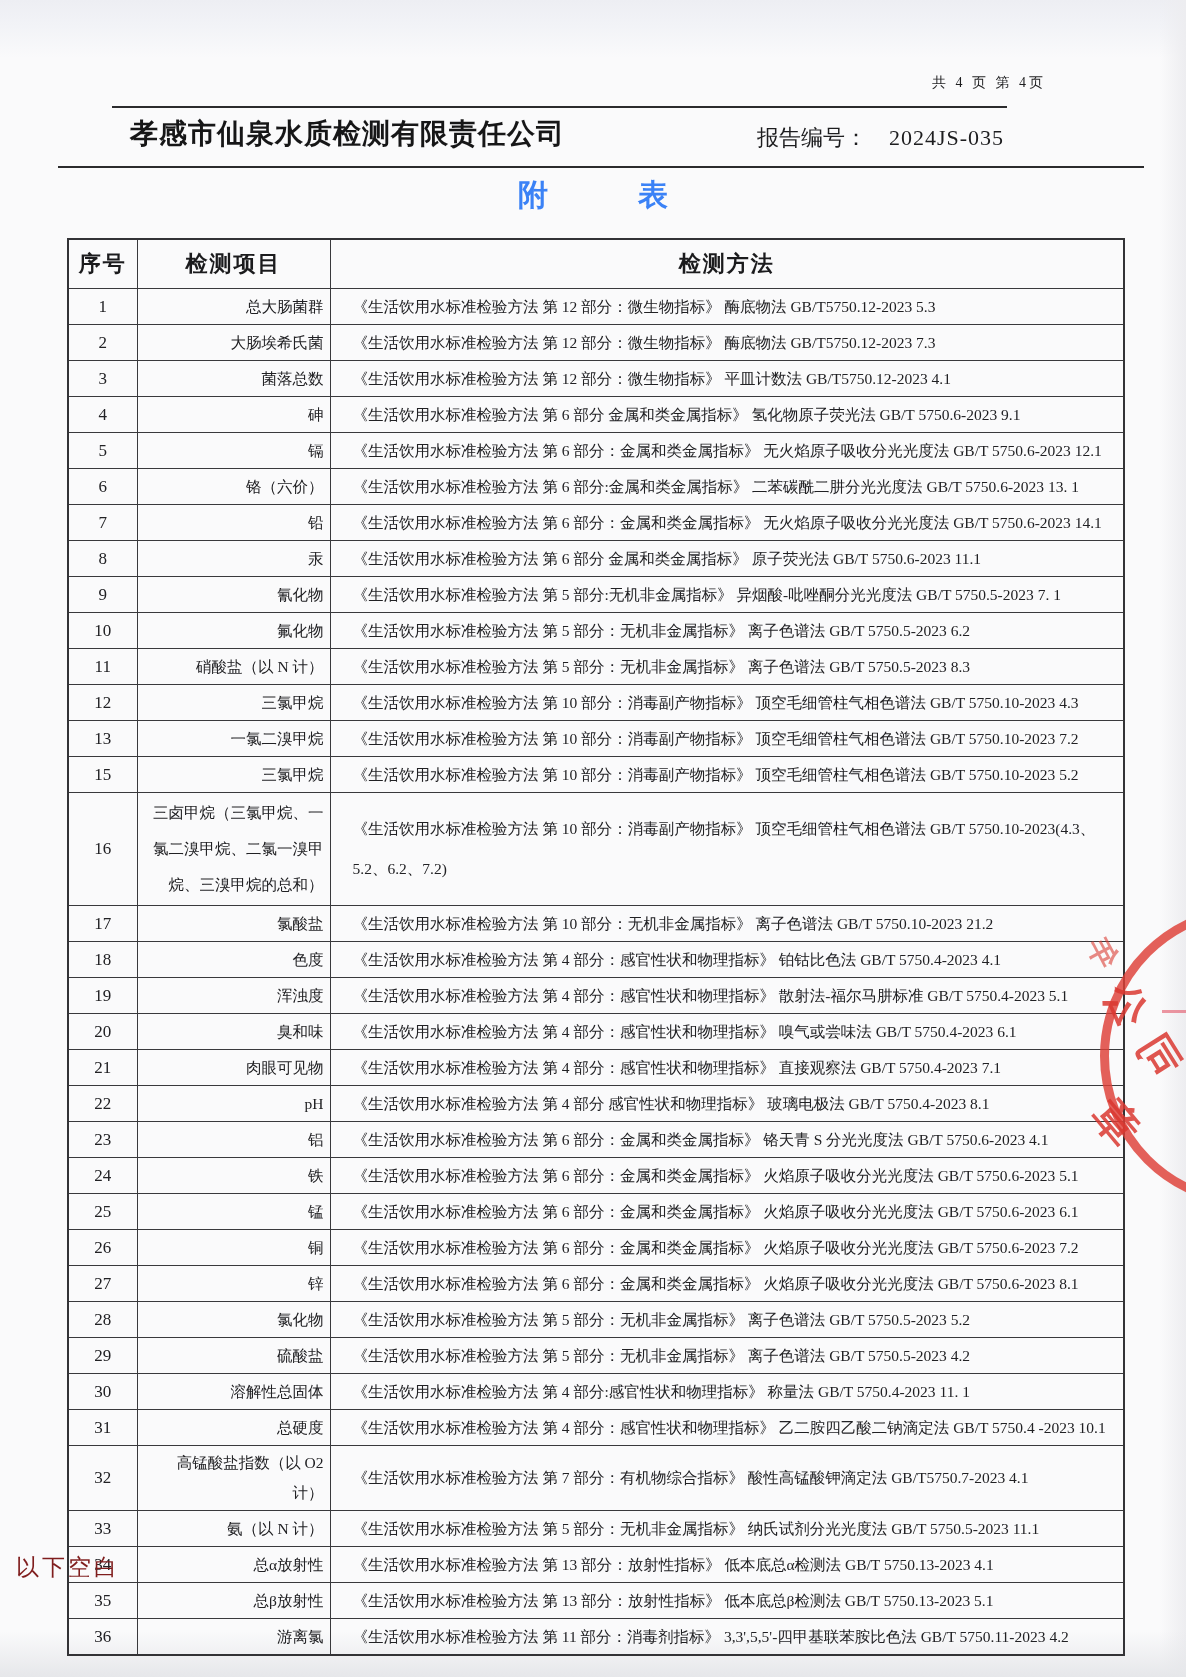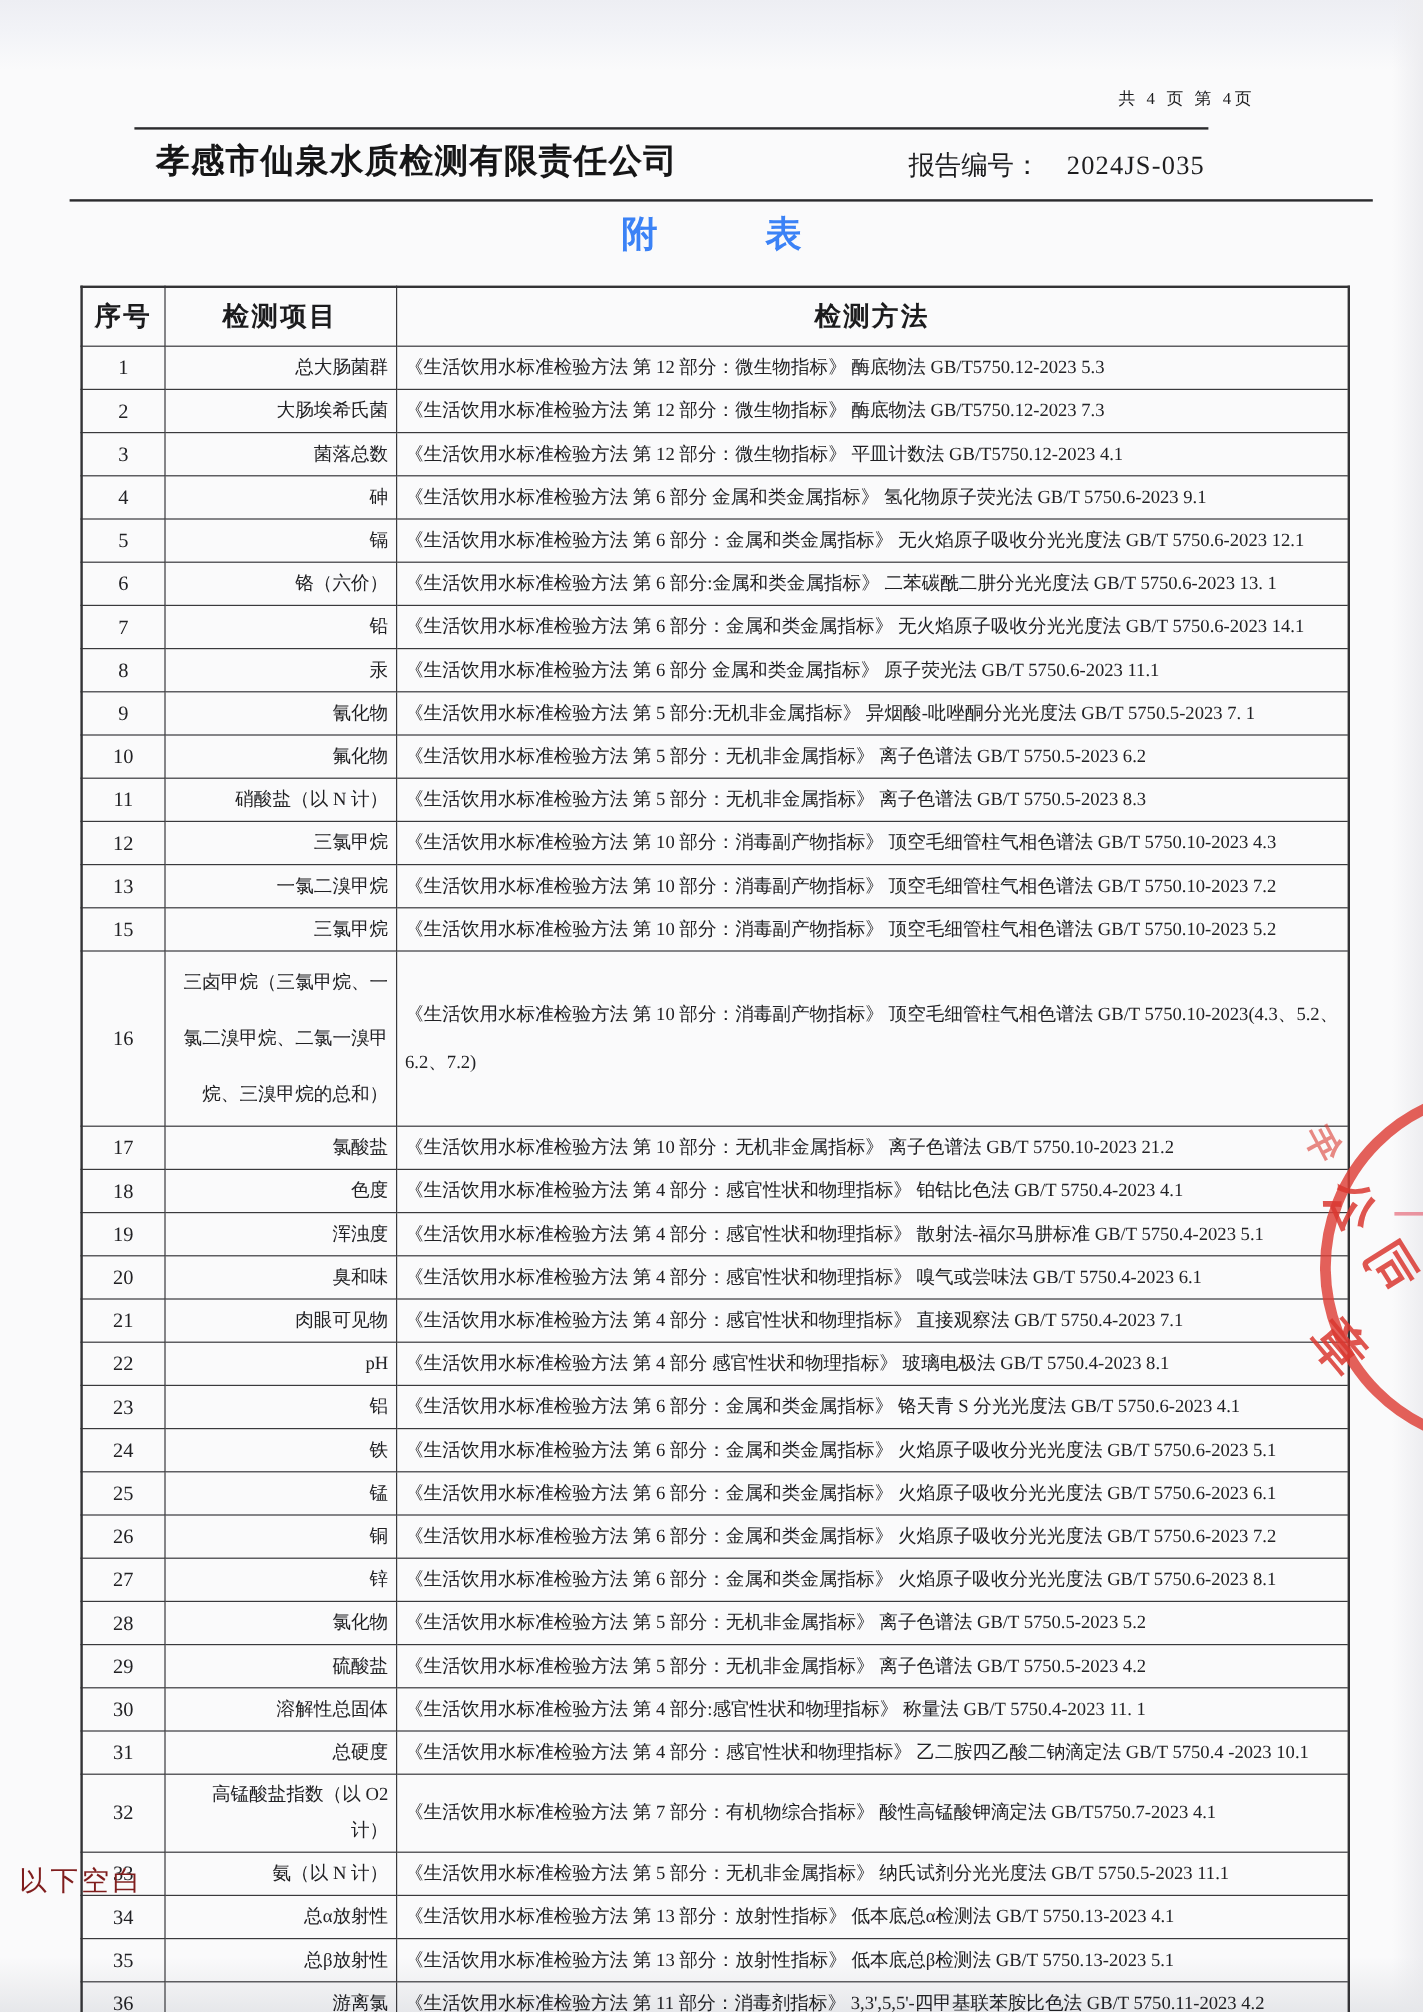--- a/index.html
+++ b/index.html
@@ -50,23 +50,23 @@
   }
   table.methods th, table.methods td{
     border:1px solid #39393c;
     overflow:hidden;
   }
   table.methods{border:2px solid #333336;}
   th{height:46px;font-size:22px;font-weight:700;letter-spacing:2px;color:#1b1b1d;}
   td{height:31px;font-size:15.5px;color:#212124;}
   td.no{text-align:center;font-size:17px;}
   td.item{text-align:right;line-height:30px;padding:2px 6px;}
-  td.method{text-align:left;padding:2px 6px 2px 7px;line-height:24px;}
+  td.method{text-align:left;padding:2px 6px 2px 22px;line-height:24px;}
   tr.tall td{height:98px;}
-  tr.tall td.item{line-height:47px;}
+  tr.tall td.item{line-height:36px;}
   tr.tall td.method{line-height:40px;}
 
   .footer-note{
     position:absolute;top:1552px;left:16px;width:100%;
     text-align:left;font-size:23px;letter-spacing:3px;color:#7f1d1d;
   }
 
   
   .stamp{
     position:absolute;left:1100px;top:905px;width:302px;height:302px;

